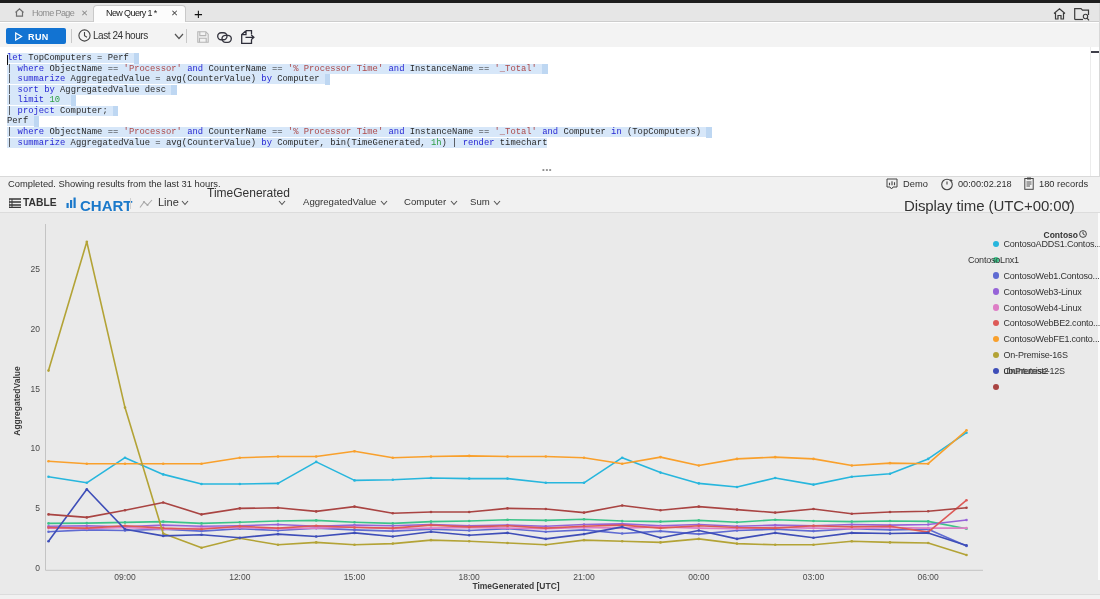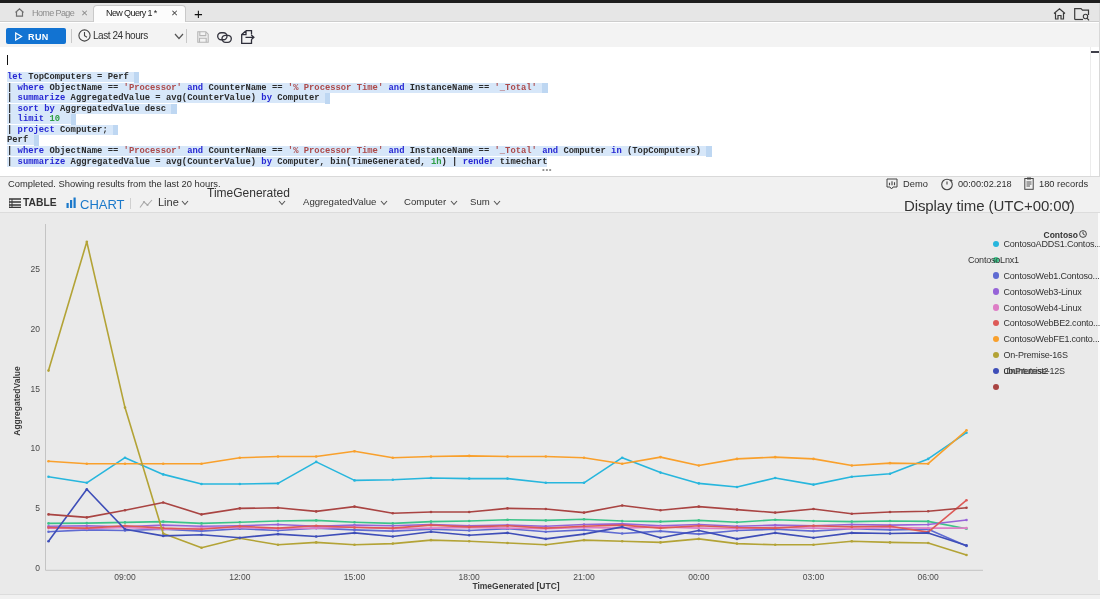--- a/index.html
+++ b/index.html
@@ -1,18 +1,18 @@
 <!DOCTYPE html>
 <html><head><meta charset="utf-8"><style>
 *{margin:0;padding:0;box-sizing:border-box}
 html,body{width:1100px;height:599px;overflow:hidden;font-family:"Liberation Sans",sans-serif;background:#fff}
 body{position:relative}
 .abs{position:absolute}
 .lt{font-size:9px;letter-spacing:-0.2px;color:#333;white-space:nowrap}
-#edpre{position:absolute;left:7px;top:72px;font-family:"Liberation Mono",monospace;font-size:8.83px;font-weight:bold;line-height:10.57px;color:#2b2b2b;white-space:pre}
+#edpre{position:absolute;left:7px;top:53px;font-family:"Liberation Mono",monospace;font-size:8.83px;font-weight:normal;line-height:10.57px;color:#2b2b2b;white-space:pre}
 #edpre .k{color:#2727d3;font-style:normal}
 #edpre .s{color:#ad4a4a;font-style:normal}
 #edpre .n{color:#2f9e44;font-style:normal}
 #edpre .sel{background:#d7e7f9}
 #edpre .nl{display:inline-block;width:5.3px;height:10.57px;background:#bed7f2;vertical-align:top}
 .ln{height:10.57px}
 svg text.ax{font-size:8.5px;fill:#4a4a4a;font-family:"Liberation Sans",sans-serif}
 svg text.axb{font-size:8.5px;fill:#3b3b3b;font-weight:bold;font-family:"Liberation Sans",sans-serif}
 </style></head><body>
 
@@ -72,21 +72,21 @@
 
 <div id="edpre"><div class="ln"><span class="sel"><i class="k">let</i> TopComputers = Perf </span><b class="nl"></b></div><div class="ln"><span class="sel">| <i class="k">where</i> ObjectName == <i class="s">'Processor'</i> <i class="k">and</i> CounterName == <i class="s">'% Processor Time'</i> <i class="k">and</i> InstanceName == <i class="s">'_Total'</i> </span><b class="nl"></b></div><div class="ln"><span class="sel">| <i class="k">summarize</i> AggregatedValue = avg(CounterValue) <i class="k">by</i> Computer </span><b class="nl"></b></div><div class="ln"><span class="sel">| <i class="k">sort</i> <i class="k">by</i> AggregatedValue desc </span><b class="nl"></b></div><div class="ln"><span class="sel">| <i class="k">limit</i> <i class="n">10</i>  </span><b class="nl"></b></div><div class="ln"><span class="sel">| <i class="k">project</i> Computer; </span><b class="nl"></b></div><div class="ln"><span class="sel">Perf </span><b class="nl"></b></div><div class="ln"><span class="sel">| <i class="k">where</i> ObjectName == <i class="s">'Processor'</i> <i class="k">and</i> CounterName == <i class="s">'% Processor Time'</i> <i class="k">and</i> InstanceName == <i class="s">'_Total'</i> <i class="k">and</i> Computer <i class="k">in</i> (TopComputers) </span><b class="nl"></b></div><div class="ln"><span class="sel">| <i class="k">summarize</i> AggregatedValue = avg(CounterValue) <i class="k">by</i> Computer, bin(TimeGenerated, <i class="n">1h</i>) | <i class="k">render</i> timechart</span></div></div>
 <div class="abs" style="left:6.6px;top:54.8px;width:1.2px;height:10.6px;background:#111"></div>
 <span class="abs" style="left:542px;top:165px;color:#8f8f8f;font-size:8px;letter-spacing:0.6px">•••</span>
 
 <div class="abs" style="left:1089.5px;top:47px;width:1px;height:129px;background:#ececec"></div>
 <div class="abs" style="left:1090.5px;top:51px;width:8.5px;height:2.2px;background:#40404a"></div>
 <div class="abs" style="left:1098.6px;top:3px;width:1.4px;height:173px;background:#d8d8d8"></div>
 <div class="abs" style="left:1097.5px;top:213px;width:2.5px;height:367px;background:#fbfbfb"></div>
 
-<span class="abs" style="left:8px;top:177.5px;font-size:9.4px;color:#2e2e2e">Completed. Showing results from the last 20 hours.</span>
+<span class="abs" style="left:8px;top:177.5px;font-size:9.4px;color:#2e2e2e">Completed. Showing results from the last 31 hours.</span>
 <svg class="abs" style="left:886px;top:177.5px" width="12" height="12" viewBox="0 0 12 12">
     <path d="M1 1 H11 V9 H7 L5.5 11 L4 9 H1 Z" fill="none" stroke="#444" stroke-width="1"></path>
     <path d="M3.5 7.2 V4.8 M6 7.2 V3.2 M8.5 7.2 V4.2" stroke="#444" stroke-width="1.1"></path>
   </svg>
 <span class="abs" style="left:903px;top:179px;font-size:9.3px;color:#2e2e2e">Demo</span>
 <svg class="abs" style="left:940px;top:177px" width="14" height="14" viewBox="0 0 14 14">
     <circle cx="7" cy="7.5" r="5.3" fill="none" stroke="#444" stroke-width="1.1"></circle>
     <path d="M7 4.5 V7.5 M10.5 2.5 L12.3 4.2" stroke="#444" stroke-width="1.1"></path>
   </svg>
 <span class="abs" style="left:958px;top:179px;font-size:9.2px;color:#2e2e2e">00:00:02.218</span>
@@ -100,21 +100,21 @@
 <svg class="abs" style="left:9px;top:198px" width="12" height="10" viewBox="0 0 12 10">
     <path d="M0 1 H12 M0 4 H12 M0 7 H12 M0 9.5 H12" stroke="#383838" stroke-width="1.3"></path>
     <path d="M0 1 V9.5 M3 1 V9.5" stroke="#383838" stroke-width="1"></path>
   </svg>
 <span class="abs" style="left:23px;top:196.5px;font-size:10.3px;font-weight:bold;color:#333">TABLE</span>
 <svg class="abs" style="left:66px;top:197px" width="11" height="11" viewBox="0 0 11 11">
     <rect x="0.5" y="6" width="2.2" height="5" fill="#1b79ca"></rect>
     <rect x="4" y="3" width="2.2" height="8" fill="#1b79ca"></rect>
     <rect x="7.5" y="0.5" width="2.2" height="10.5" fill="#1b79ca"></rect>
   </svg>
-<span class="abs" style="left:80px;top:196.5px;font-size:13px;font-weight:normal;color:#1b79ca">CHART</span>
+<span class="abs" style="left:80px;top:196.5px;font-size:15px;font-weight:bold;color:#1b79ca">CHART</span>
 <div class="abs" style="left:130px;top:198px;width:1px;height:11px;background:#d0d0d0"></div>
 <svg class="abs" style="left:139px;top:199px" width="16" height="10" viewBox="0 0 16 10">
     <path d="M1 8.5 L5 3 L8.5 6 L13 1" fill="none" stroke="#a9a9a9" stroke-width="1.1"></path>
     <circle cx="5" cy="3" r="1.1" fill="#a9a9a9"></circle>
     <circle cx="8.5" cy="6" r="1.1" fill="#a9a9a9"></circle>
   </svg>
 <span class="abs" style="left:158px;top:195.5px;font-size:11px;color:#333">Line</span>
 <svg class="abs" style="left:181px;top:200px" width="8" height="6" viewBox="0 0 8 6">
     <path d="M1 1 L4 4.5 L7 1" fill="none" stroke="#555" stroke-width="1.1"></path>
   </svg>

